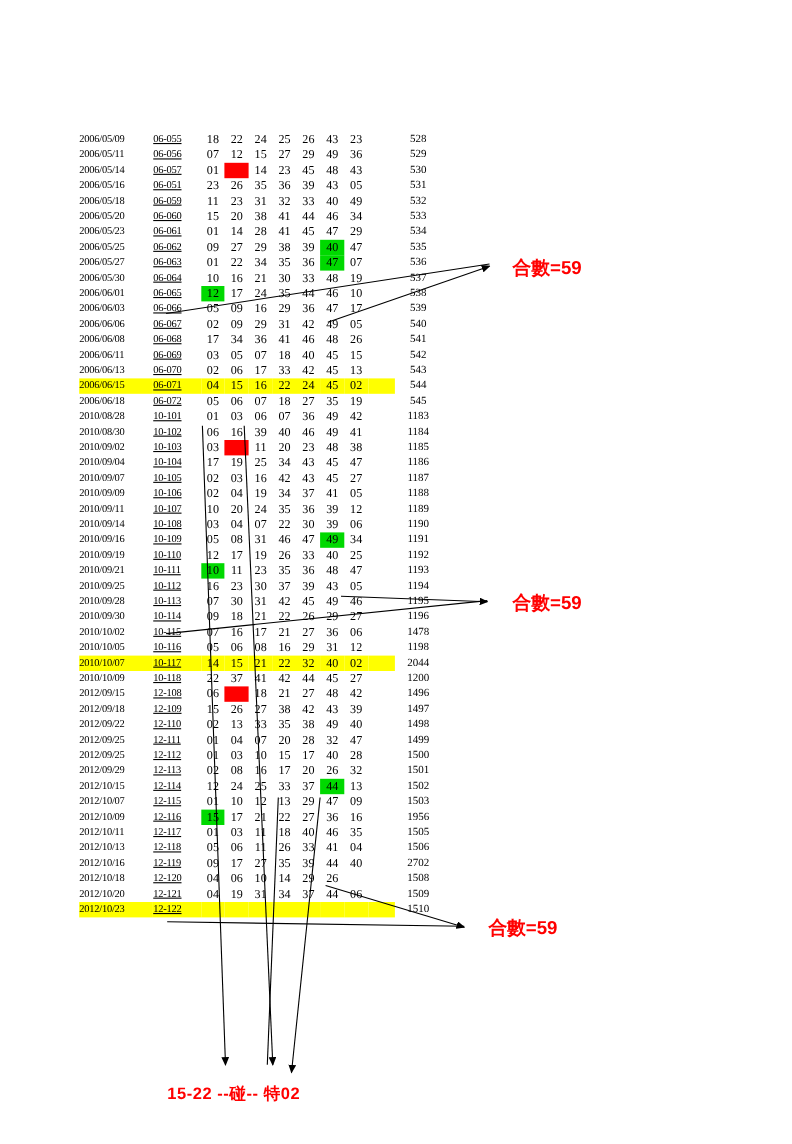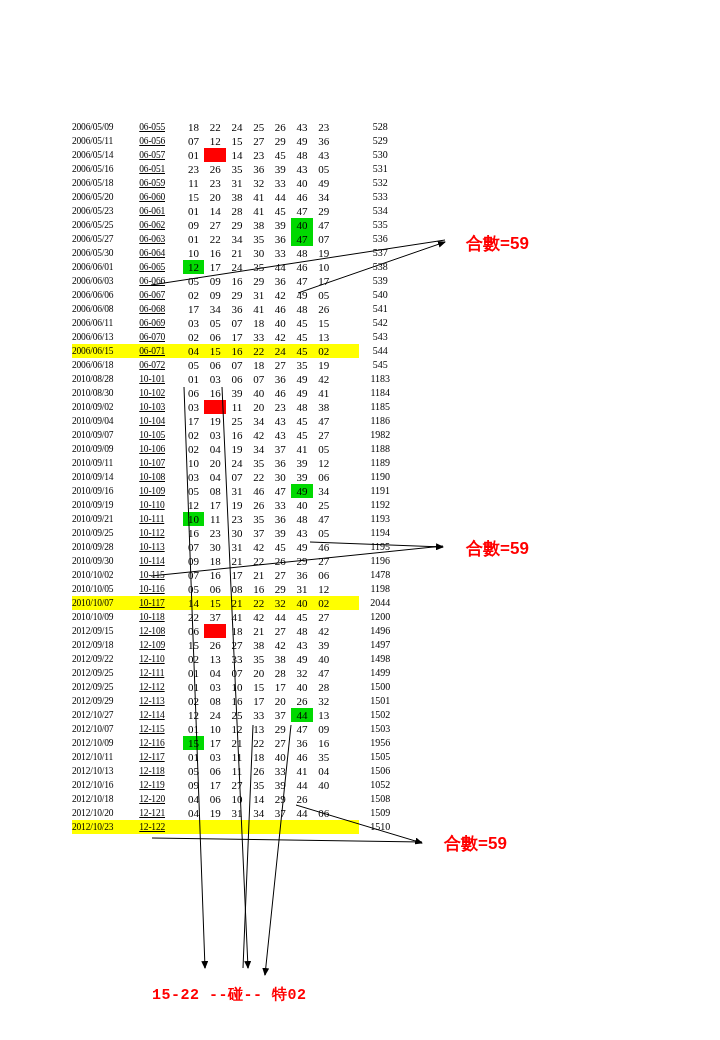--- a/index.html
+++ b/index.html
@@ -84,21 +84,21 @@
     position: absolute;
     color: #ff0000;
     font-family: "Liberation Sans", sans-serif;
     font-weight: bold;
     font-size: 17px;
     white-space: nowrap;
   }
   .annot-bottom {
     position: absolute;
     color: #ff0000;
-    font-family: Liberation Mono, monospace;
+    font-family: Liberation Sans, sans-serif;
     font-weight: bold;
     font-size: 15px;
     white-space: nowrap;
     letter-spacing: 0.5px;
   }
   svg.overlay {
     position: absolute;
     left: 0; top: 0;
     width: 720px;
     height: 1040px;
@@ -403,21 +403,21 @@
             <td class="date">2010/09/07</td>
             <td class="draw">10-105</td>
             <td class="num">02</td>
             <td class="num">03</td>
             <td class="num">16</td>
             <td class="num">42</td>
             <td class="num">43</td>
             <td class="num">45</td>
             <td class="num">27</td>
             <td class="gap">&nbsp;</td>
-            <td class="total">1982</td>
+            <td class="total">1187</td>
           </tr>
           <tr>
             <td class="date">2010/09/09</td>
             <td class="draw">10-106</td>
             <td class="num">02</td>
             <td class="num">04</td>
             <td class="num">19</td>
             <td class="num">34</td>
             <td class="num">37</td>
             <td class="num">41</td>
@@ -653,21 +653,21 @@
             <td class="num">08</td>
             <td class="num">16</td>
             <td class="num">17</td>
             <td class="num">20</td>
             <td class="num">26</td>
             <td class="num">32</td>
             <td class="gap">&nbsp;</td>
             <td class="total">1501</td>
           </tr>
           <tr>
-            <td class="date">2012/10/27</td>
+            <td class="date">2012/10/15</td>
             <td class="draw">12-114</td>
             <td class="num">12</td>
             <td class="num">24</td>
             <td class="num">25</td>
             <td class="num">33</td>
             <td class="num">37</td>
             <td class="num hl-green">44</td>
             <td class="num">13</td>
             <td class="gap">&nbsp;</td>
             <td class="total">1502</td>
@@ -728,21 +728,21 @@
             <td class="date">2012/10/16</td>
             <td class="draw">12-119</td>
             <td class="num">09</td>
             <td class="num">17</td>
             <td class="num">27</td>
             <td class="num">35</td>
             <td class="num">39</td>
             <td class="num">44</td>
             <td class="num">40</td>
             <td class="gap">&nbsp;</td>
-            <td class="total">1052</td>
+            <td class="total">2702</td>
           </tr>
           <tr>
             <td class="date">2012/10/18</td>
             <td class="draw">12-120</td>
             <td class="num">04</td>
             <td class="num">06</td>
             <td class="num">10</td>
             <td class="num">14</td>
             <td class="num">29</td>
             <td class="num">26</td>

